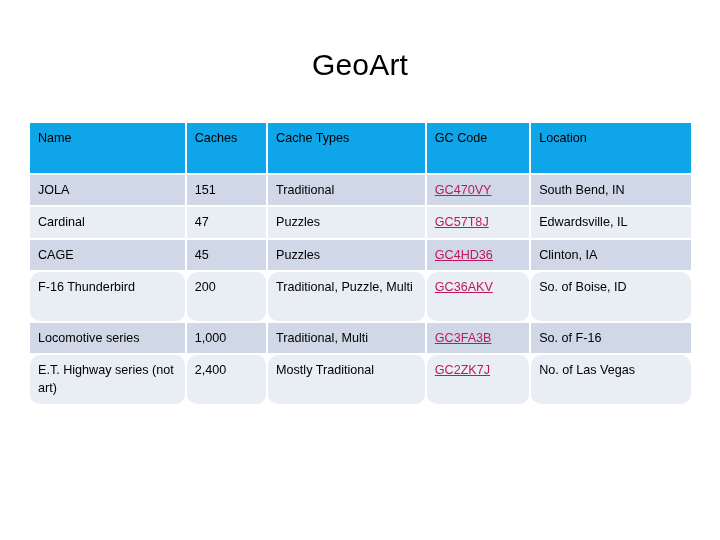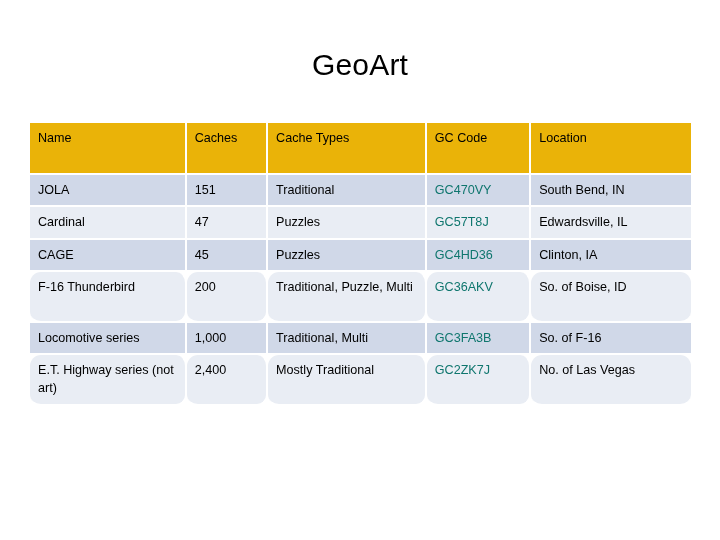--- a/index.html
+++ b/index.html
@@ -54,21 +54,21 @@
     color: #000000;
     font-weight: normal;
     text-align: left;
     box-sizing: border-box;
   }
   table.geo-table td:last-child,
   table.geo-table th:last-child {
     border-right: none;
   }
   thead th {
-    background: #eab308;
+    background: #0ea5e9;
     color: #ffffff;
     height: 52px;
     vertical-align: top;
   }
   thead th.num-col,
   thead th.center-col {
   }
   tbody tr.band-dark td {
     background: #d0d8e8;
   }
@@ -77,21 +77,22 @@
     margin-top: 45px;
   }
   td.num-col {
     text-align: right;
     padding-right: 11px;
   }
   td.center-col {
     text-align: center;
   }
   .gc-link {
-    color: #0f766e;
+    color: #be185d;
+    text-decoration: underline;
     cursor: pointer;
   }
   .col-name   { width: 150px; }
   .col-caches { width: 78px; }
   .col-types  { width: 152px; }
   .col-code   { width: 100px; }
   .col-loc    { width: 153px; }
   .row-tall td { height: 51px; border-radius: 11px; }
 </style>
 </head>

